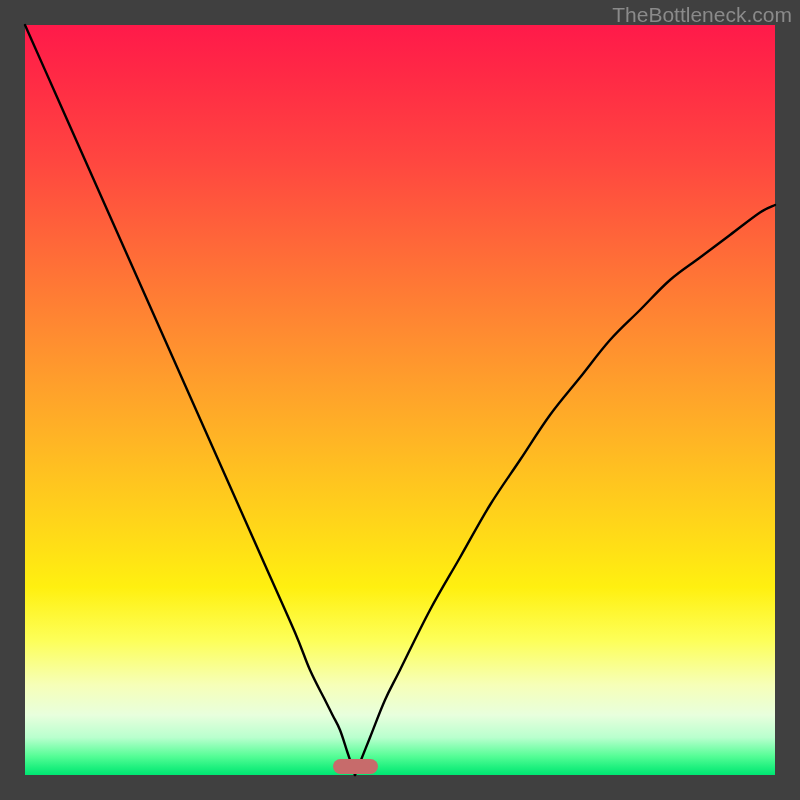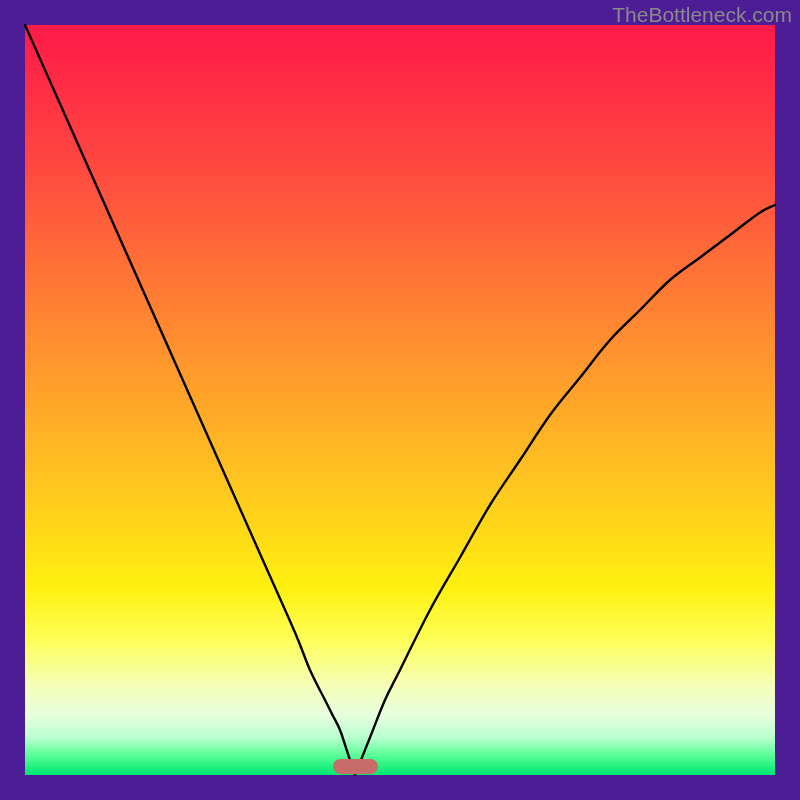--- a/index.html
+++ b/index.html
@@ -1,21 +1,21 @@
 <!DOCTYPE html>
 <html><head>
 <meta charset="utf-8">
 <style>
   * { margin: 0; padding: 0; box-sizing: border-box; }
   html, body { width: 800px; height: 800px; overflow: hidden; background: #000; }
   .frame {
     position: relative;
     width: 800px;
     height: 800px;
-    background: #4c1d95;
+    background: #404040;
   }
   .plot-area {
     position: absolute;
     left: 25px;
     top: 25px;
     width: 750px;
     height: 750px;
     background: linear-gradient(to bottom,
       #ff1a4a 0%,
       #ff2a45 7%,

